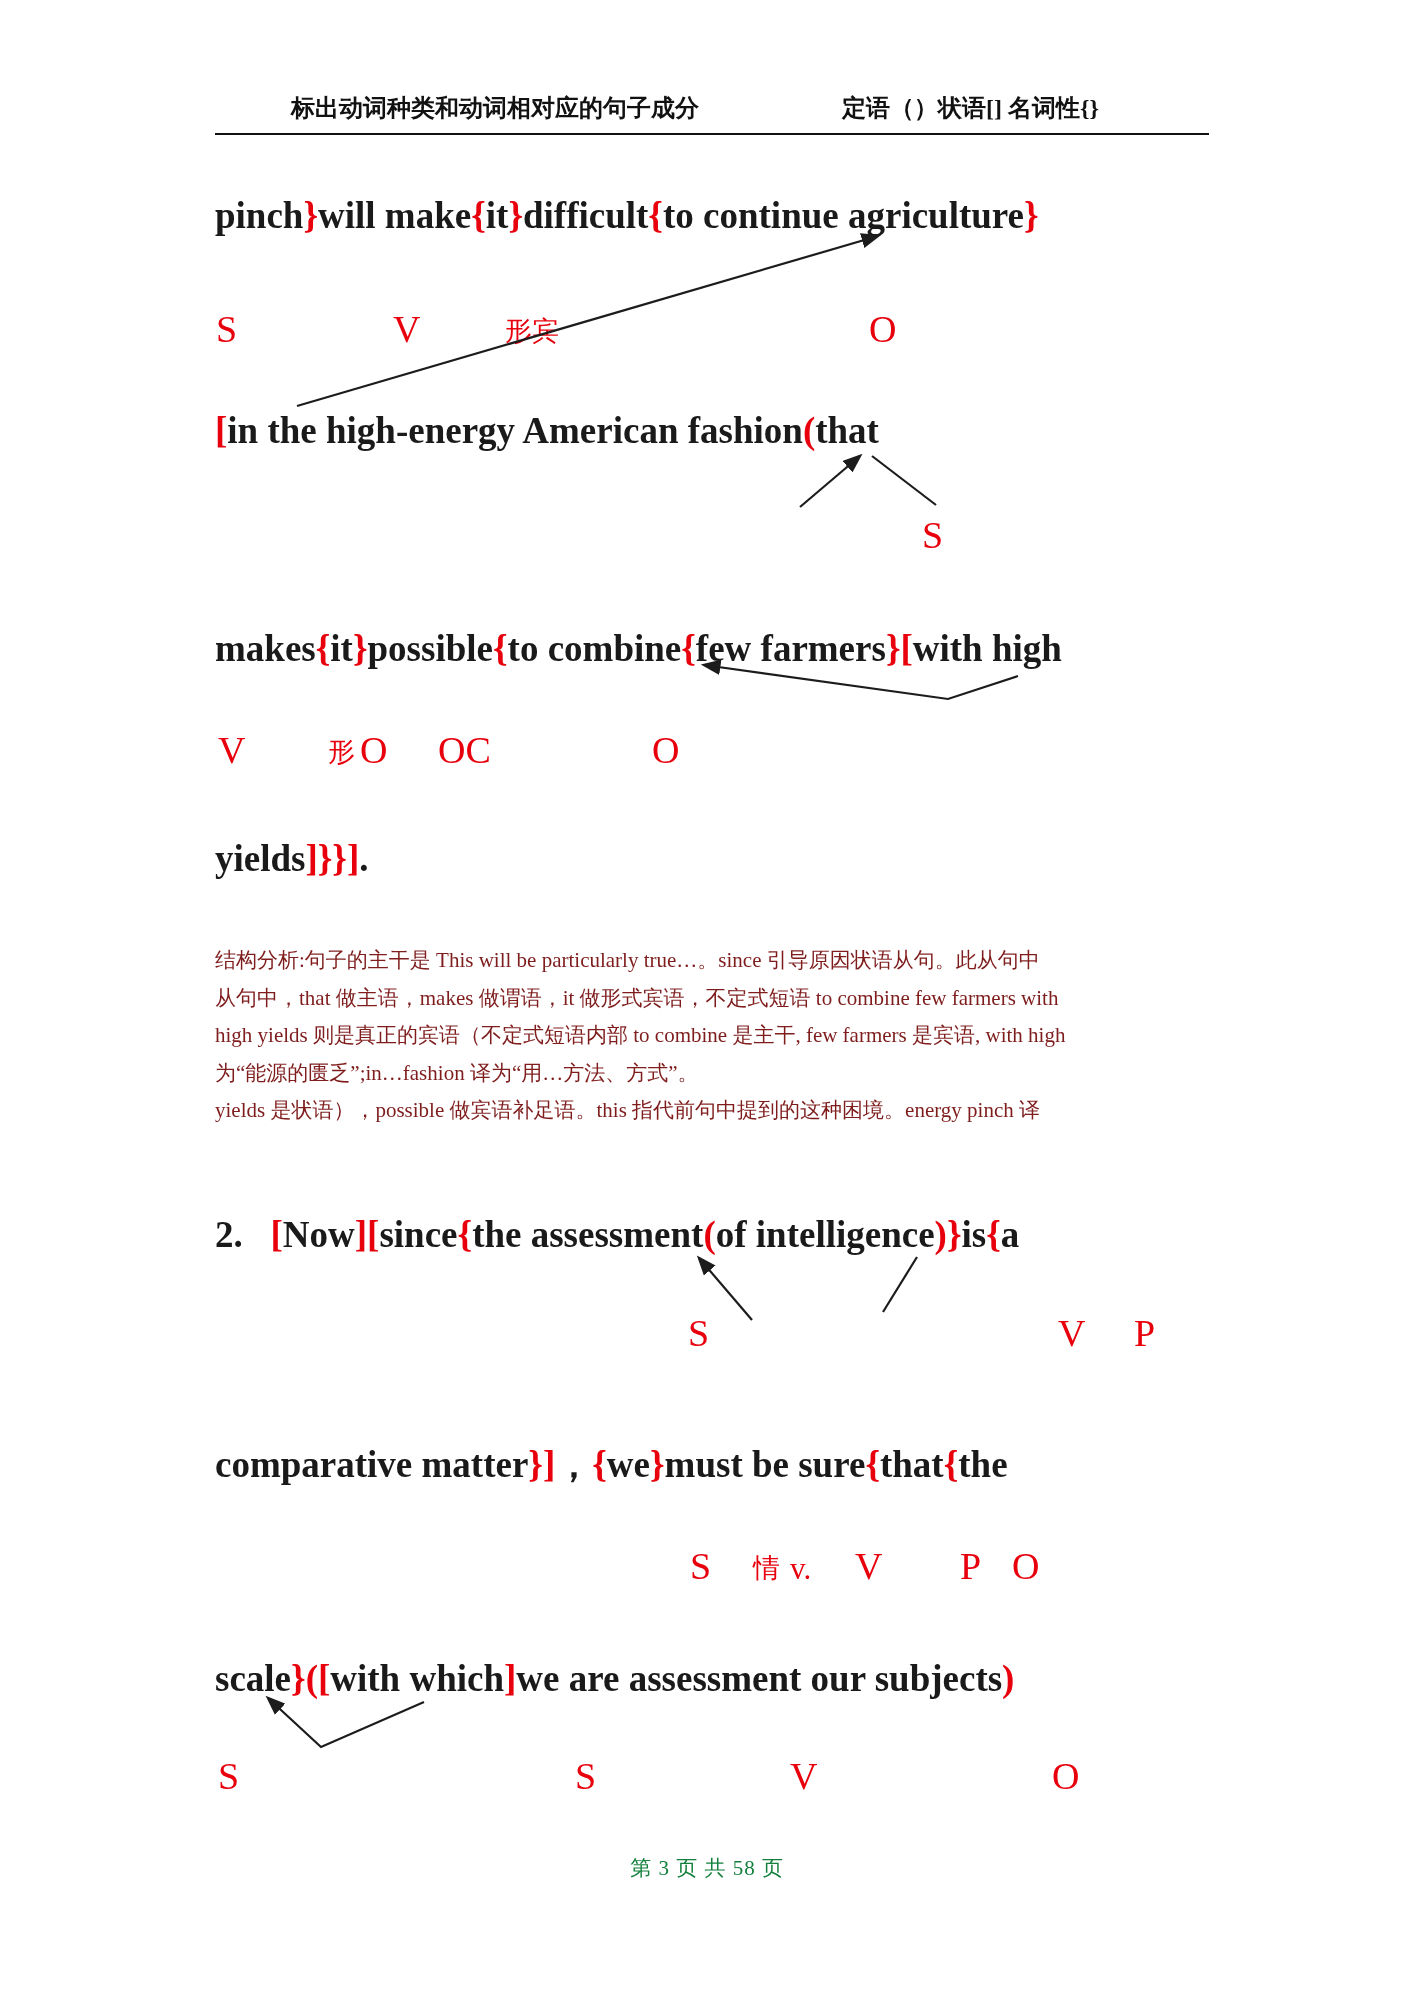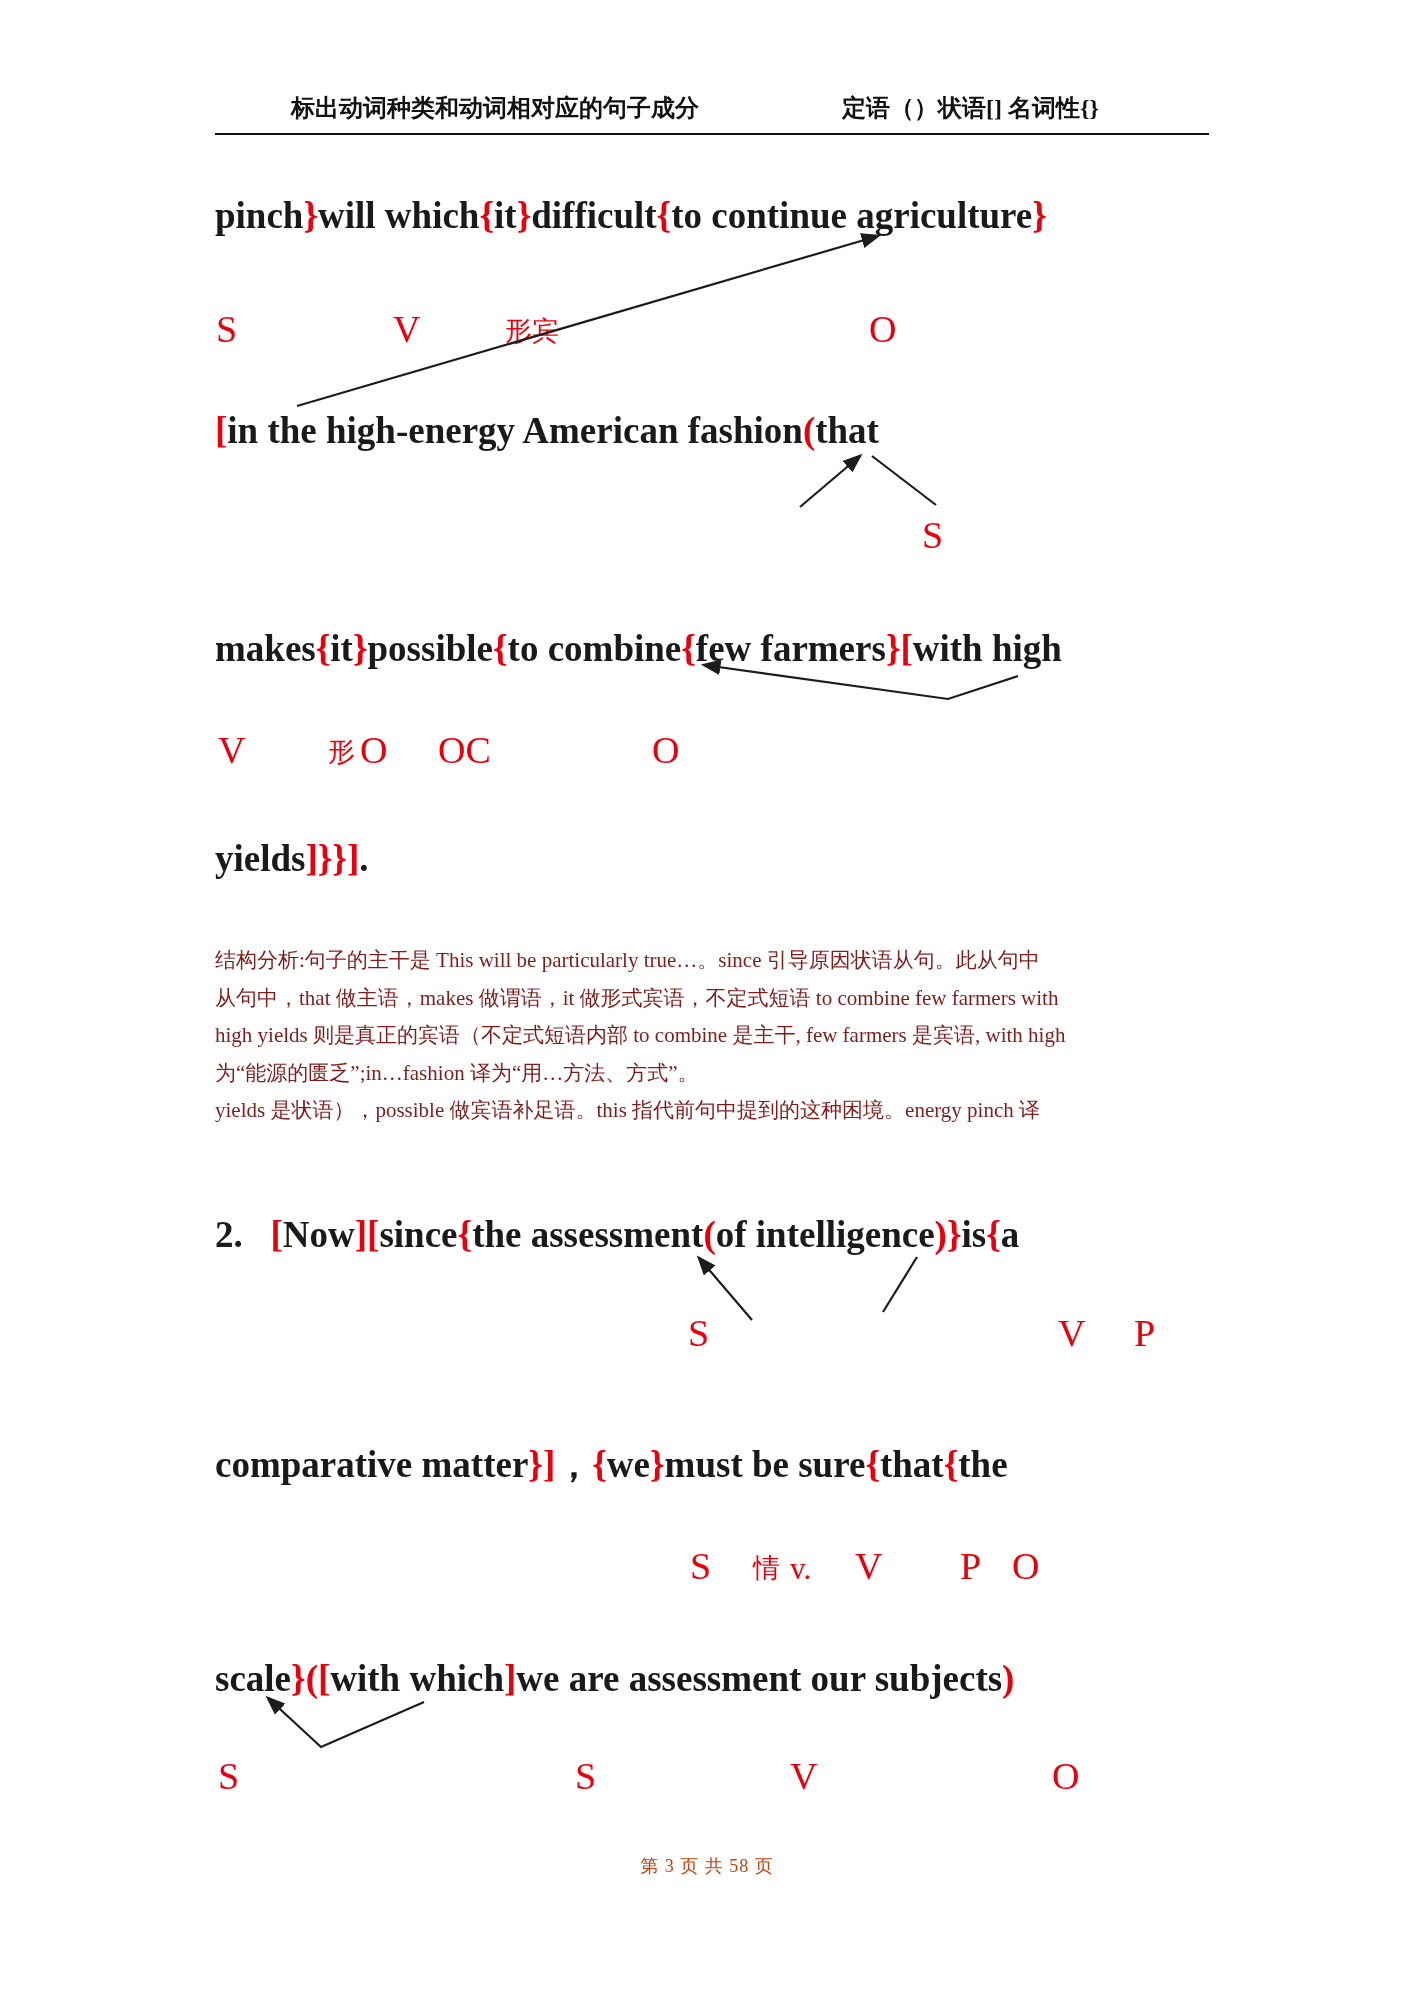--- a/index.html
+++ b/index.html
@@ -14,34 +14,34 @@
   .hdr-rule{position:absolute;top:133px;left:215px;width:994px;height:2px;background:#111;}
   .bigline{position:absolute;left:215px;font-size:37px;font-weight:bold;white-space:nowrap;line-height:46px;}
   .seg-k{color:var(--ink);}
   .seg-r{color:var(--red);}
   .labels{position:absolute;left:0;width:100%;height:46px;}
   .labels span{position:absolute;bottom:0;color:var(--red);font-size:38px;line-height:1;white-space:nowrap;}
   .labels span.cn{font-size:27px;bottom:3px;}
   .labels span.sm{font-size:31px;bottom:1px;}
   .para{position:absolute;left:215px;top:942px;font-size:21px;line-height:37.5px;color:#7f1d1d;}
   .para div{white-space:nowrap;}
-  .footer{position:absolute;top:1854px;left:0;width:100%;text-align:center;font-size:18px;color:#c2410c;
+  .footer{position:absolute;top:1854px;left:0;width:100%;text-align:center;font-size:21px;color:#15803d;
           font-family:"Liberation Serif","DejaVu Serif",serif;letter-spacing:1px;}
   svg.arrows{position:absolute;left:0;top:0;width:1414px;height:1999px;pointer-events:none;}
 </style>
 </head>
 <body>
 
 <div class="page">
 
   <div class="hdr hdr-left">标出动词种类和动词相对应的句子成分</div>
   <div class="hdr hdr-right">定语（）状语[] 名词性{}</div>
   <div class="hdr-rule"></div>
 
-  <div class="bigline" style="top:193px"><span class="seg-k">pinch</span><span class="seg-r">}</span><span class="seg-k">will which</span><span class="seg-r">{</span><span class="seg-k">it</span><span class="seg-r">}</span><span class="seg-k">difficult</span><span class="seg-r">{</span><span class="seg-k">to continue agriculture</span><span class="seg-r">}</span></div>
+  <div class="bigline" style="top:193px"><span class="seg-k">pinch</span><span class="seg-r">}</span><span class="seg-k">will make</span><span class="seg-r">{</span><span class="seg-k">it</span><span class="seg-r">}</span><span class="seg-k">difficult</span><span class="seg-r">{</span><span class="seg-k">to continue agriculture</span><span class="seg-r">}</span></div>
   <div class="labels" style="top:302px">
       <span style="left: 216px;">S</span>
       <span style="left: 393px;">V</span>
       <span class="cn" style="left: 505px;">形宾</span>
       <span style="left: 869px;">O</span>
     </div>
   <div class="bigline" style="top:408px"><span class="seg-r">[</span><span class="seg-k">in the high-energy American fashion</span><span class="seg-r">(</span><span class="seg-k">that</span></div>
   <div class="labels" style="top:508px">
       <span style="left: 922px;">S</span>
     </div>

